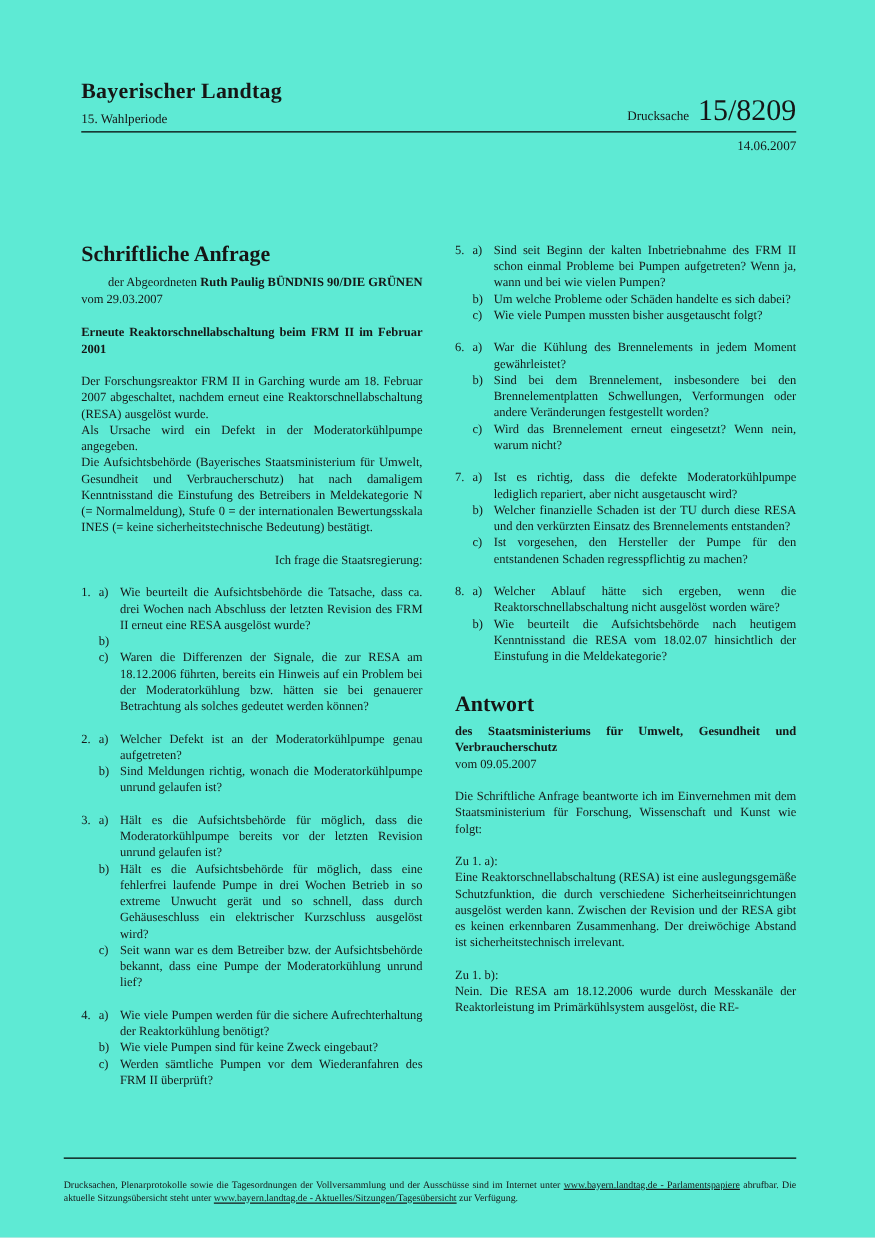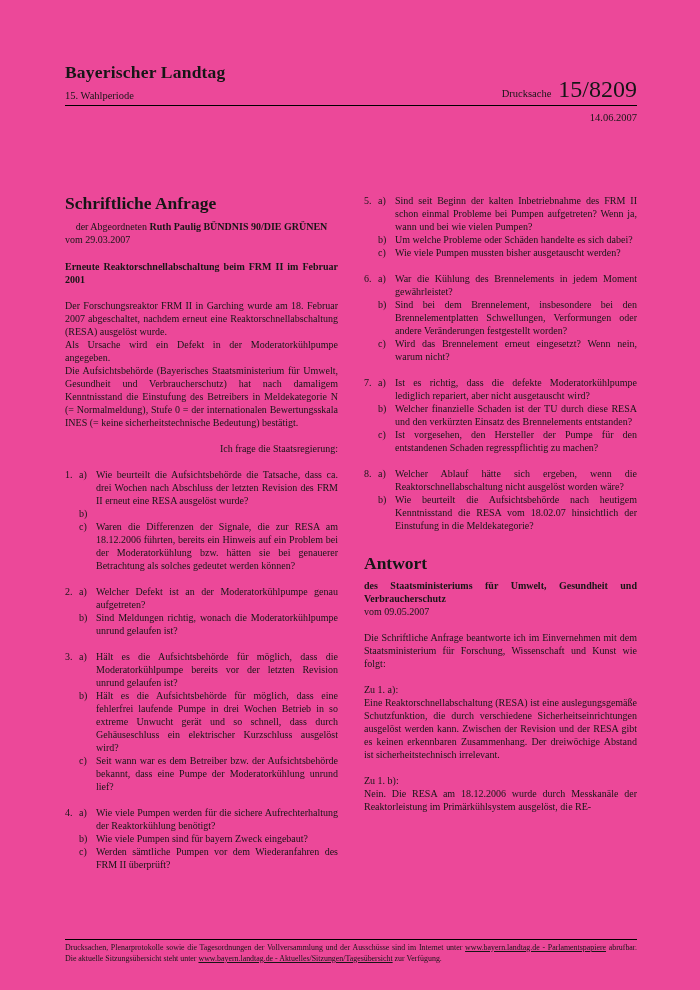--- a/index.html
+++ b/index.html
@@ -4,21 +4,21 @@
 <style>
   * { margin:0; padding:0; box-sizing:border-box; }
   html, body { background:#e8e8e8; }
   body {
     width:700px; height:990px;
     font-family:"Liberation Serif","DejaVu Serif",serif;
     color:#161616;
   }
   .page {
     position:relative; width:700px; height:990px;
-    background:#ec4899; overflow:hidden;
+    background:#5eead4; overflow:hidden;
   }
 
   
   .doc-header { position:absolute; left:65px; right:63px; top:62px; }
   .hdr-row { display:flex; justify-content:space-between; align-items:flex-end; }
   .institution { font-size:17.5px; font-weight:bold; letter-spacing:.2px; }
   .period { font-size:10.5px; margin-top:7px; }
   .hdr-right { display:flex; align-items:baseline; gap:7px; }
   .doc-label { font-size:10.5px; }
   .doc-number { font-size:24px; line-height:1; }
@@ -27,21 +27,21 @@
 
   
   .columns {
     position:absolute; left:65px; right:63px; top:194px;
     display:flex; gap:26px;
   }
   .col {
     flex:1 1 0; font-size:10px; line-height:1.3; text-align:justify;
   }
   .big-title { font-size:17.5px; font-weight:bold; line-height:1.1; margin-bottom:7px; text-align:left; }
-  .byline { text-align:center; }
+  .byline { text-align:right; }
   .byline-date { text-align:left; }
   .subject { font-weight:bold; margin:14px 0 13px 0; }
   .body-p { margin:0; }
   .lead-in { margin:13px 0; text-align:right; }
 
   .q-block { margin-bottom:13px; }
   .q-row { display:grid; grid-template-columns:14px 17px 1fr; }
   .q-num { text-align:left; }
   .q-letter { text-align:left; }
   .q-text { text-align:justify; }
@@ -49,22 +49,22 @@
   .answer-title { margin-top:22px; margin-bottom:6px; }
   .ministry { font-weight:bold; }
   .answer-date { text-align:left; }
   .answer-intro { margin-top:13px; }
   .a-section { margin-top:13px; }
   .a-label { text-align:left; }
   .a-text { margin:0; }
 
   
   .doc-footer {
-    position:absolute; left:65px; right:63px; bottom:26px;
-    border-top:0.8px solid #000; padding-top:2px;
+    position:absolute; left:51px; right:63px; bottom:26px;
+    border-top:0.8px solid #000; padding-top:15px;
   }
   .footer-text { font-size:7.9px; line-height:1.42; text-align:justify; }
   .footer-link { color:inherit; text-decoration:underline; cursor:pointer; }
 </style>
 </head>
 <body>
 
 <div class="page">
 
   <header class="doc-header">
@@ -143,21 +143,21 @@
           </div>
           <div class="q-block">
             <div class="q-row">
               <span class="q-num">4.</span>
               <span class="q-letter">a)</span>
               <span class="q-text">Wie viele Pumpen werden für die sichere Aufrechterhaltung der Reaktorkühlung benötigt?</span>
             </div>
             <div class="q-row">
               <span class="q-num"></span>
               <span class="q-letter">b)</span>
-              <span class="q-text">Wie viele Pumpen sind für bayern Zweck eingebaut?</span>
+              <span class="q-text">Wie viele Pumpen sind für keine Zweck eingebaut?</span>
             </div>
             <div class="q-row">
               <span class="q-num"></span>
               <span class="q-letter">c)</span>
               <span class="q-text">Werden sämtliche Pumpen vor dem Wiederanfahren des FRM II überprüft?</span>
             </div>
           </div>
         </div>
     </section>
 
@@ -170,21 +170,21 @@
               <span class="q-text">Sind seit Beginn der kalten Inbetriebnahme des FRM II schon einmal Probleme bei Pumpen aufgetreten? Wenn ja, wann und bei wie vielen Pumpen?</span>
             </div>
             <div class="q-row">
               <span class="q-num"></span>
               <span class="q-letter">b)</span>
               <span class="q-text">Um welche Probleme oder Schäden handelte es sich dabei?</span>
             </div>
             <div class="q-row">
               <span class="q-num"></span>
               <span class="q-letter">c)</span>
-              <span class="q-text">Wie viele Pumpen mussten bisher ausgetauscht werden?</span>
+              <span class="q-text">Wie viele Pumpen mussten bisher ausgetauscht folgt?</span>
             </div>
           </div>
           <div class="q-block">
             <div class="q-row">
               <span class="q-num">6.</span>
               <span class="q-letter">a)</span>
               <span class="q-text">War die Kühlung des Brennelements in jedem Moment gewährleistet?</span>
             </div>
             <div class="q-row">
               <span class="q-num"></span>

